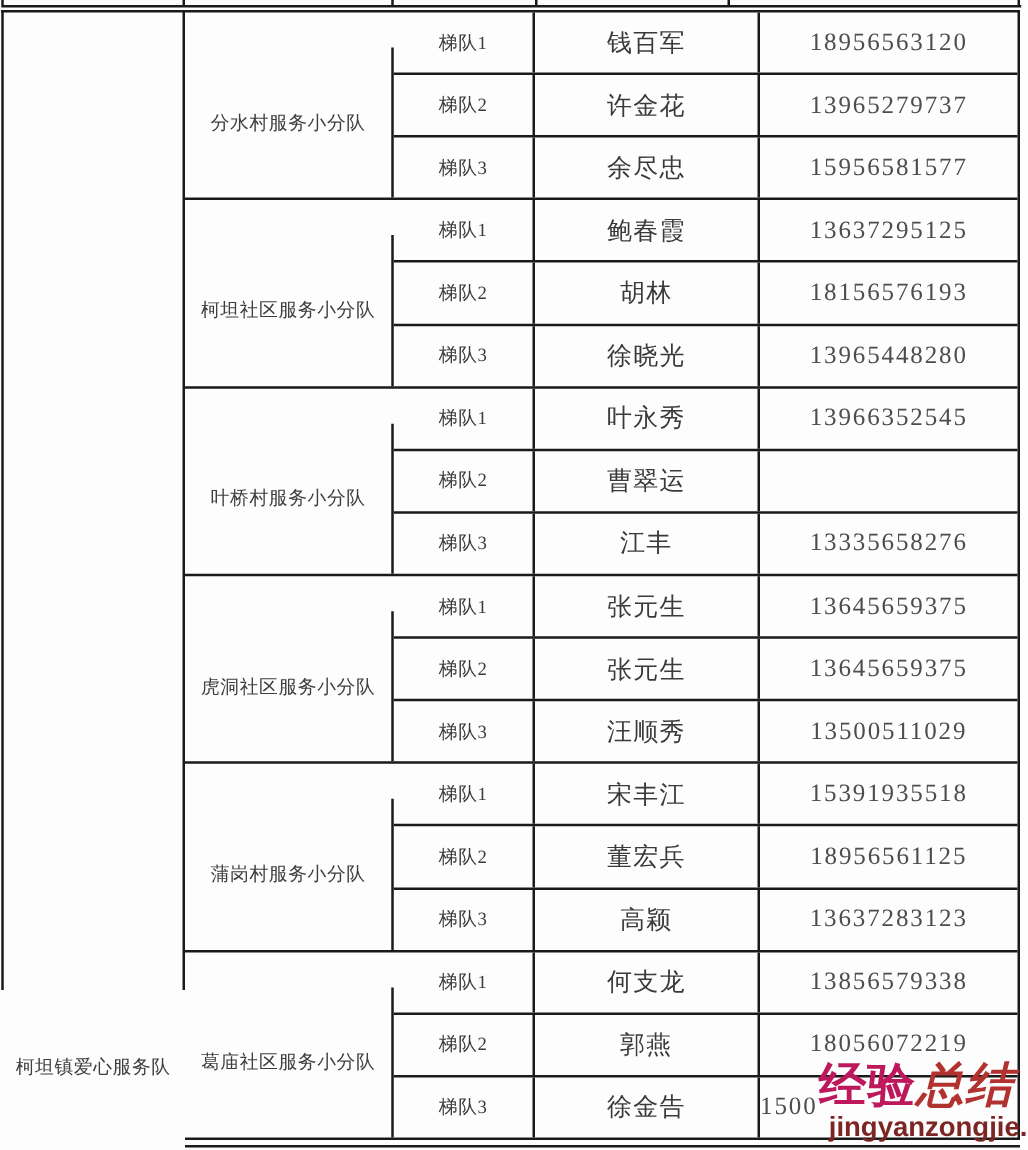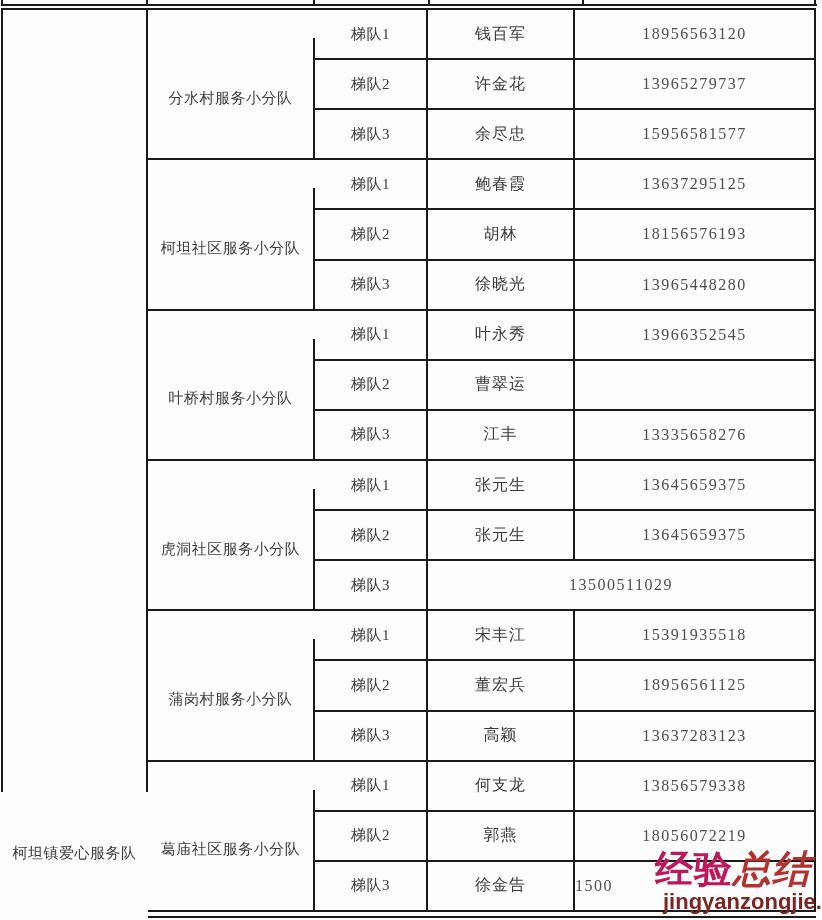--- a/index.html
+++ b/index.html
@@ -36,22 +36,22 @@
   .sub-team-cell {
     width:165px; border-right:2px solid #1a1a1a;
     display:flex; align-items:center; justify-content:center;
     font-size:15px; letter-spacing:0.5px; color:#3d3d3d;margin-top:28px;
   }
   .rows { flex:1 1 0; display:flex; flex-direction:column; min-width:0; }
   .row { flex:1 1 0; display:flex; border-bottom:2px solid #1a1a1a; min-height:0; }
   .row:last-child { border-bottom:none; }
   .cell { display:flex; align-items:center; justify-content:center; box-sizing:border-box; }
   .echelon-cell { width:113px; border-right:2px solid #1a1a1a; font-size:15px; letter-spacing:0.5px; }
-  .name-cell { width:147px; border-right:2px solid #1a1a1a; font-size:16px; letter-spacing:1px;font-family:Liberation Mono, monospace; }
-  .phone-cell { flex:1 1 0; font-size:16px; letter-spacing:1.5px; color:#4d4d4d; }
+  .name-cell { width:180px; border-right:2px solid #1a1a1a; font-size:20px; letter-spacing:1px;font-family:Liberation Mono, monospace; }
+  .phone-cell { flex:1 1 0; font-size:20px; letter-spacing:1.5px; color:#4d4d4d; }
   .phone-cell.partial { justify-content:flex-start; }
 
   
   .bottom-partial {
     position:absolute; left:148px; top:916px; width:668px; height:4px;
     box-sizing:border-box; border-top:2px solid #1a1a1a;
   }
 
   
   .wm-title {
@@ -158,20 +158,21 @@
           <div class="cell name-cell">张元生</div>
           <div class="cell phone-cell">13645659375</div>
         </div>
         <div class="row">
           <div class="cell echelon-cell">梯队2</div>
           <div class="cell name-cell">张元生</div>
           <div class="cell phone-cell">13645659375</div>
         </div>
         <div class="row">
           <div class="cell echelon-cell">梯队3</div>
+          <div class="cell name-cell">汪顺秀</div>
           <div class="cell phone-cell">13500511029</div>
         </div>
       </div>
     </div>
 
     <div class="section">
       <div class="sub-team-cell">蒲岗村服务小分队</div>
       <div class="rows">
         <div class="row">
           <div class="cell echelon-cell">梯队1</div>

